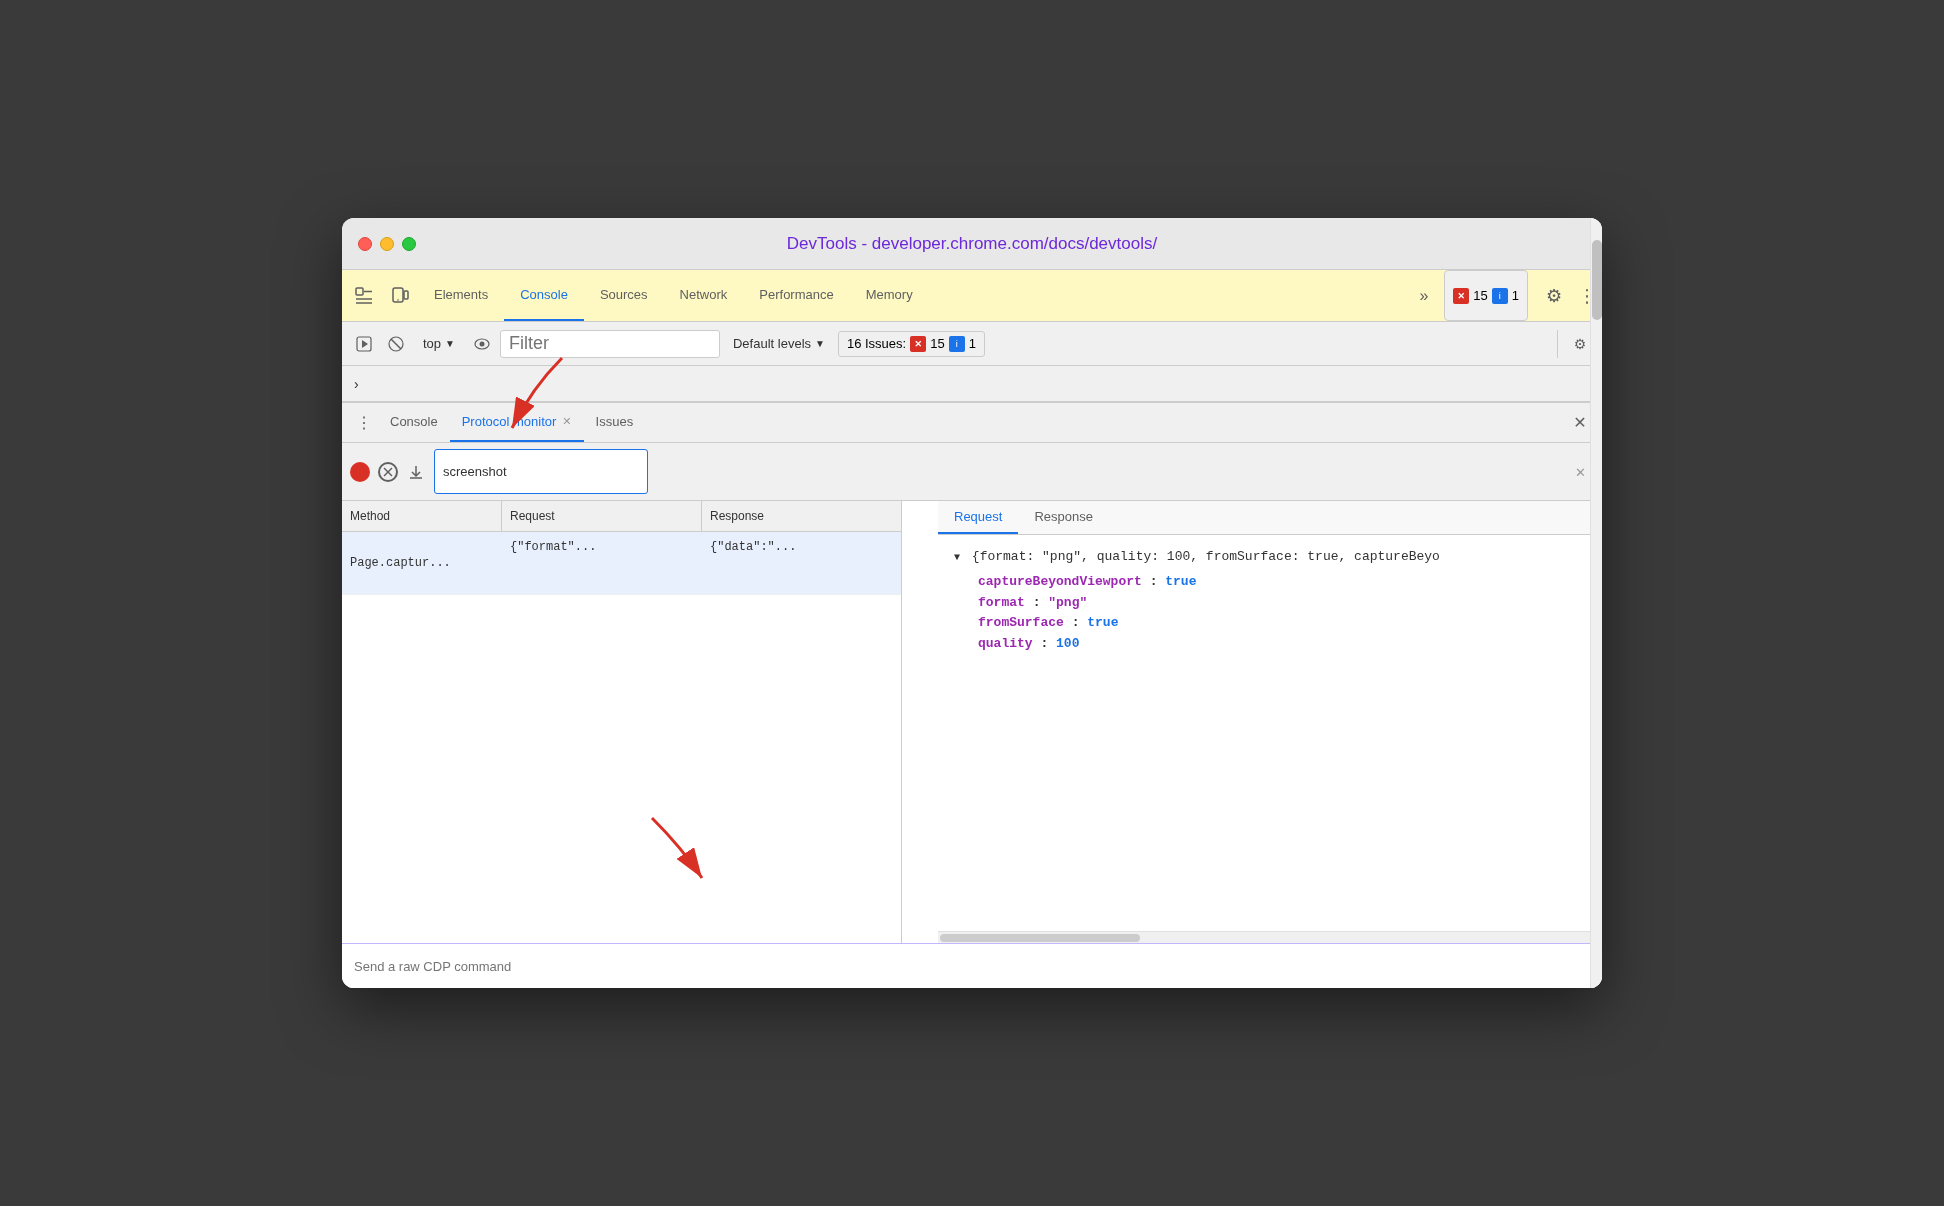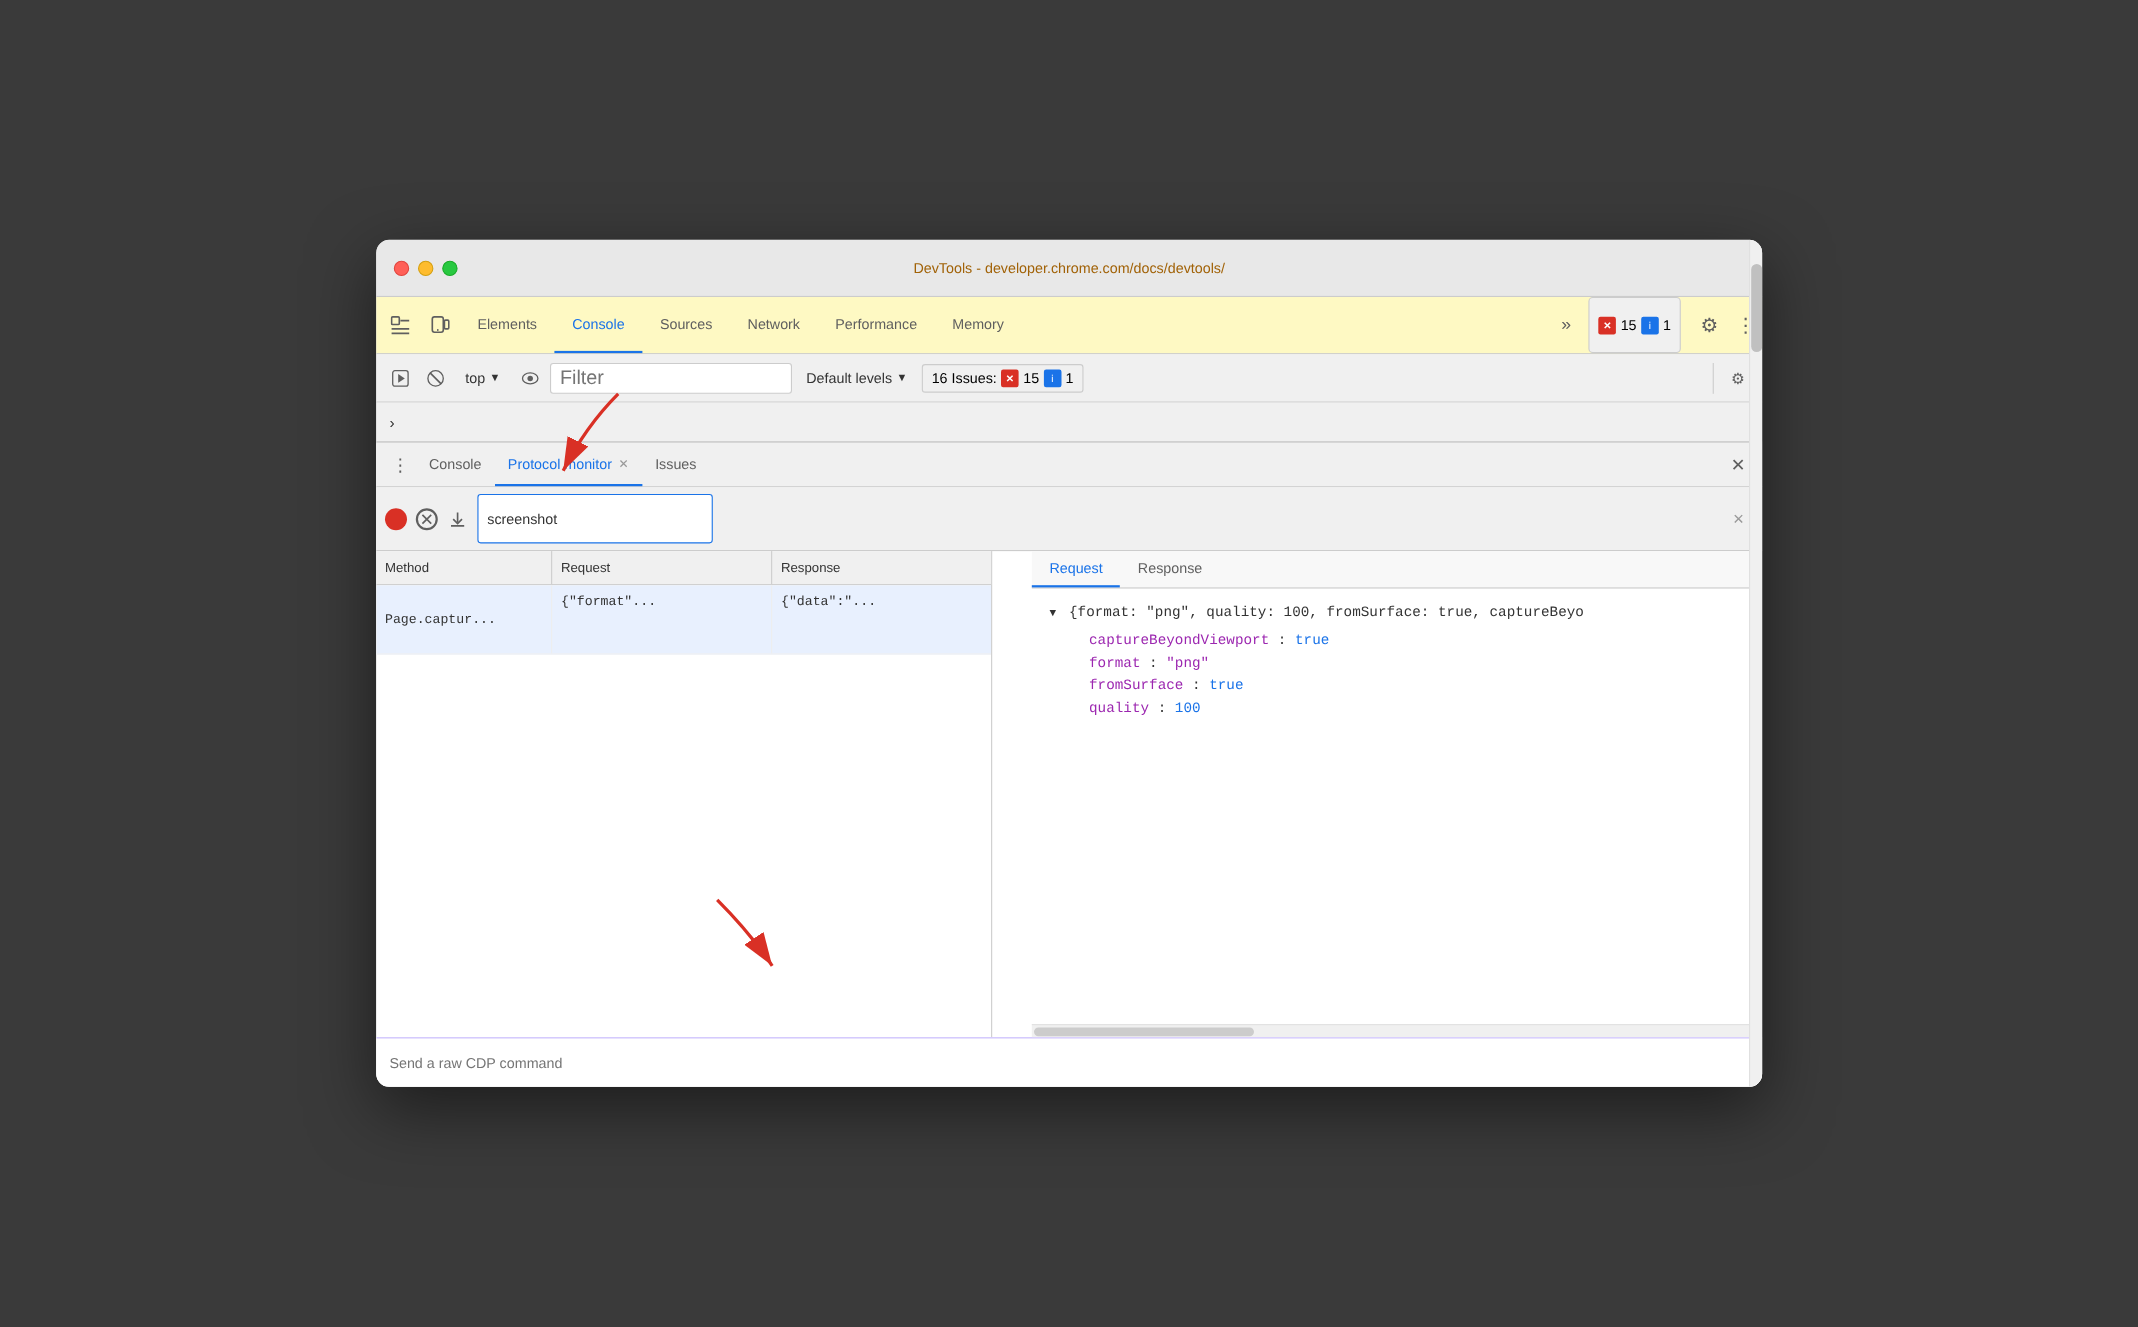--- a/index.html
+++ b/index.html
@@ -46,22 +46,22 @@
     }
 
     .tl-red { background: #ff5f57; border: 1px solid #e0443e; }
     .tl-yellow { background: #febc2e; border: 1px solid #d4a012; }
     .tl-green { background: #28c840; border: 1px solid #1aab29; }
 
     .title-bar-title {
       position: absolute;
       left: 50%;
       transform: translateX(-50%);
-      font-size: 13px;
-      color: #a16207;
+      font-size: 17px;
+      color: #6d28d9;
       white-space: nowrap;
     }
 
     
     .devtools-tabs-bar {
       background: #fef9c3;
       border-bottom: 1px solid #ccc;
       display: flex;
       align-items: stretch;
       height: 52px;
@@ -540,21 +540,22 @@
     .json-string { color: #9c27b0; }
     .json-bool-true { color: #1a73e8; }
     .json-number { color: #1a73e8; }
 
     .json-summary {
       color: #333;
       margin-bottom: 4px;
     }
 
     .json-indent {
-      margin-left: 36px;
+      margin-left: 24px;
+      font-weight: bold;
     }
 
     .triangle {
       display: inline-block;
       font-size: 10px;
       margin-right: 4px;
     }
 
     
     .bottom-bar {

